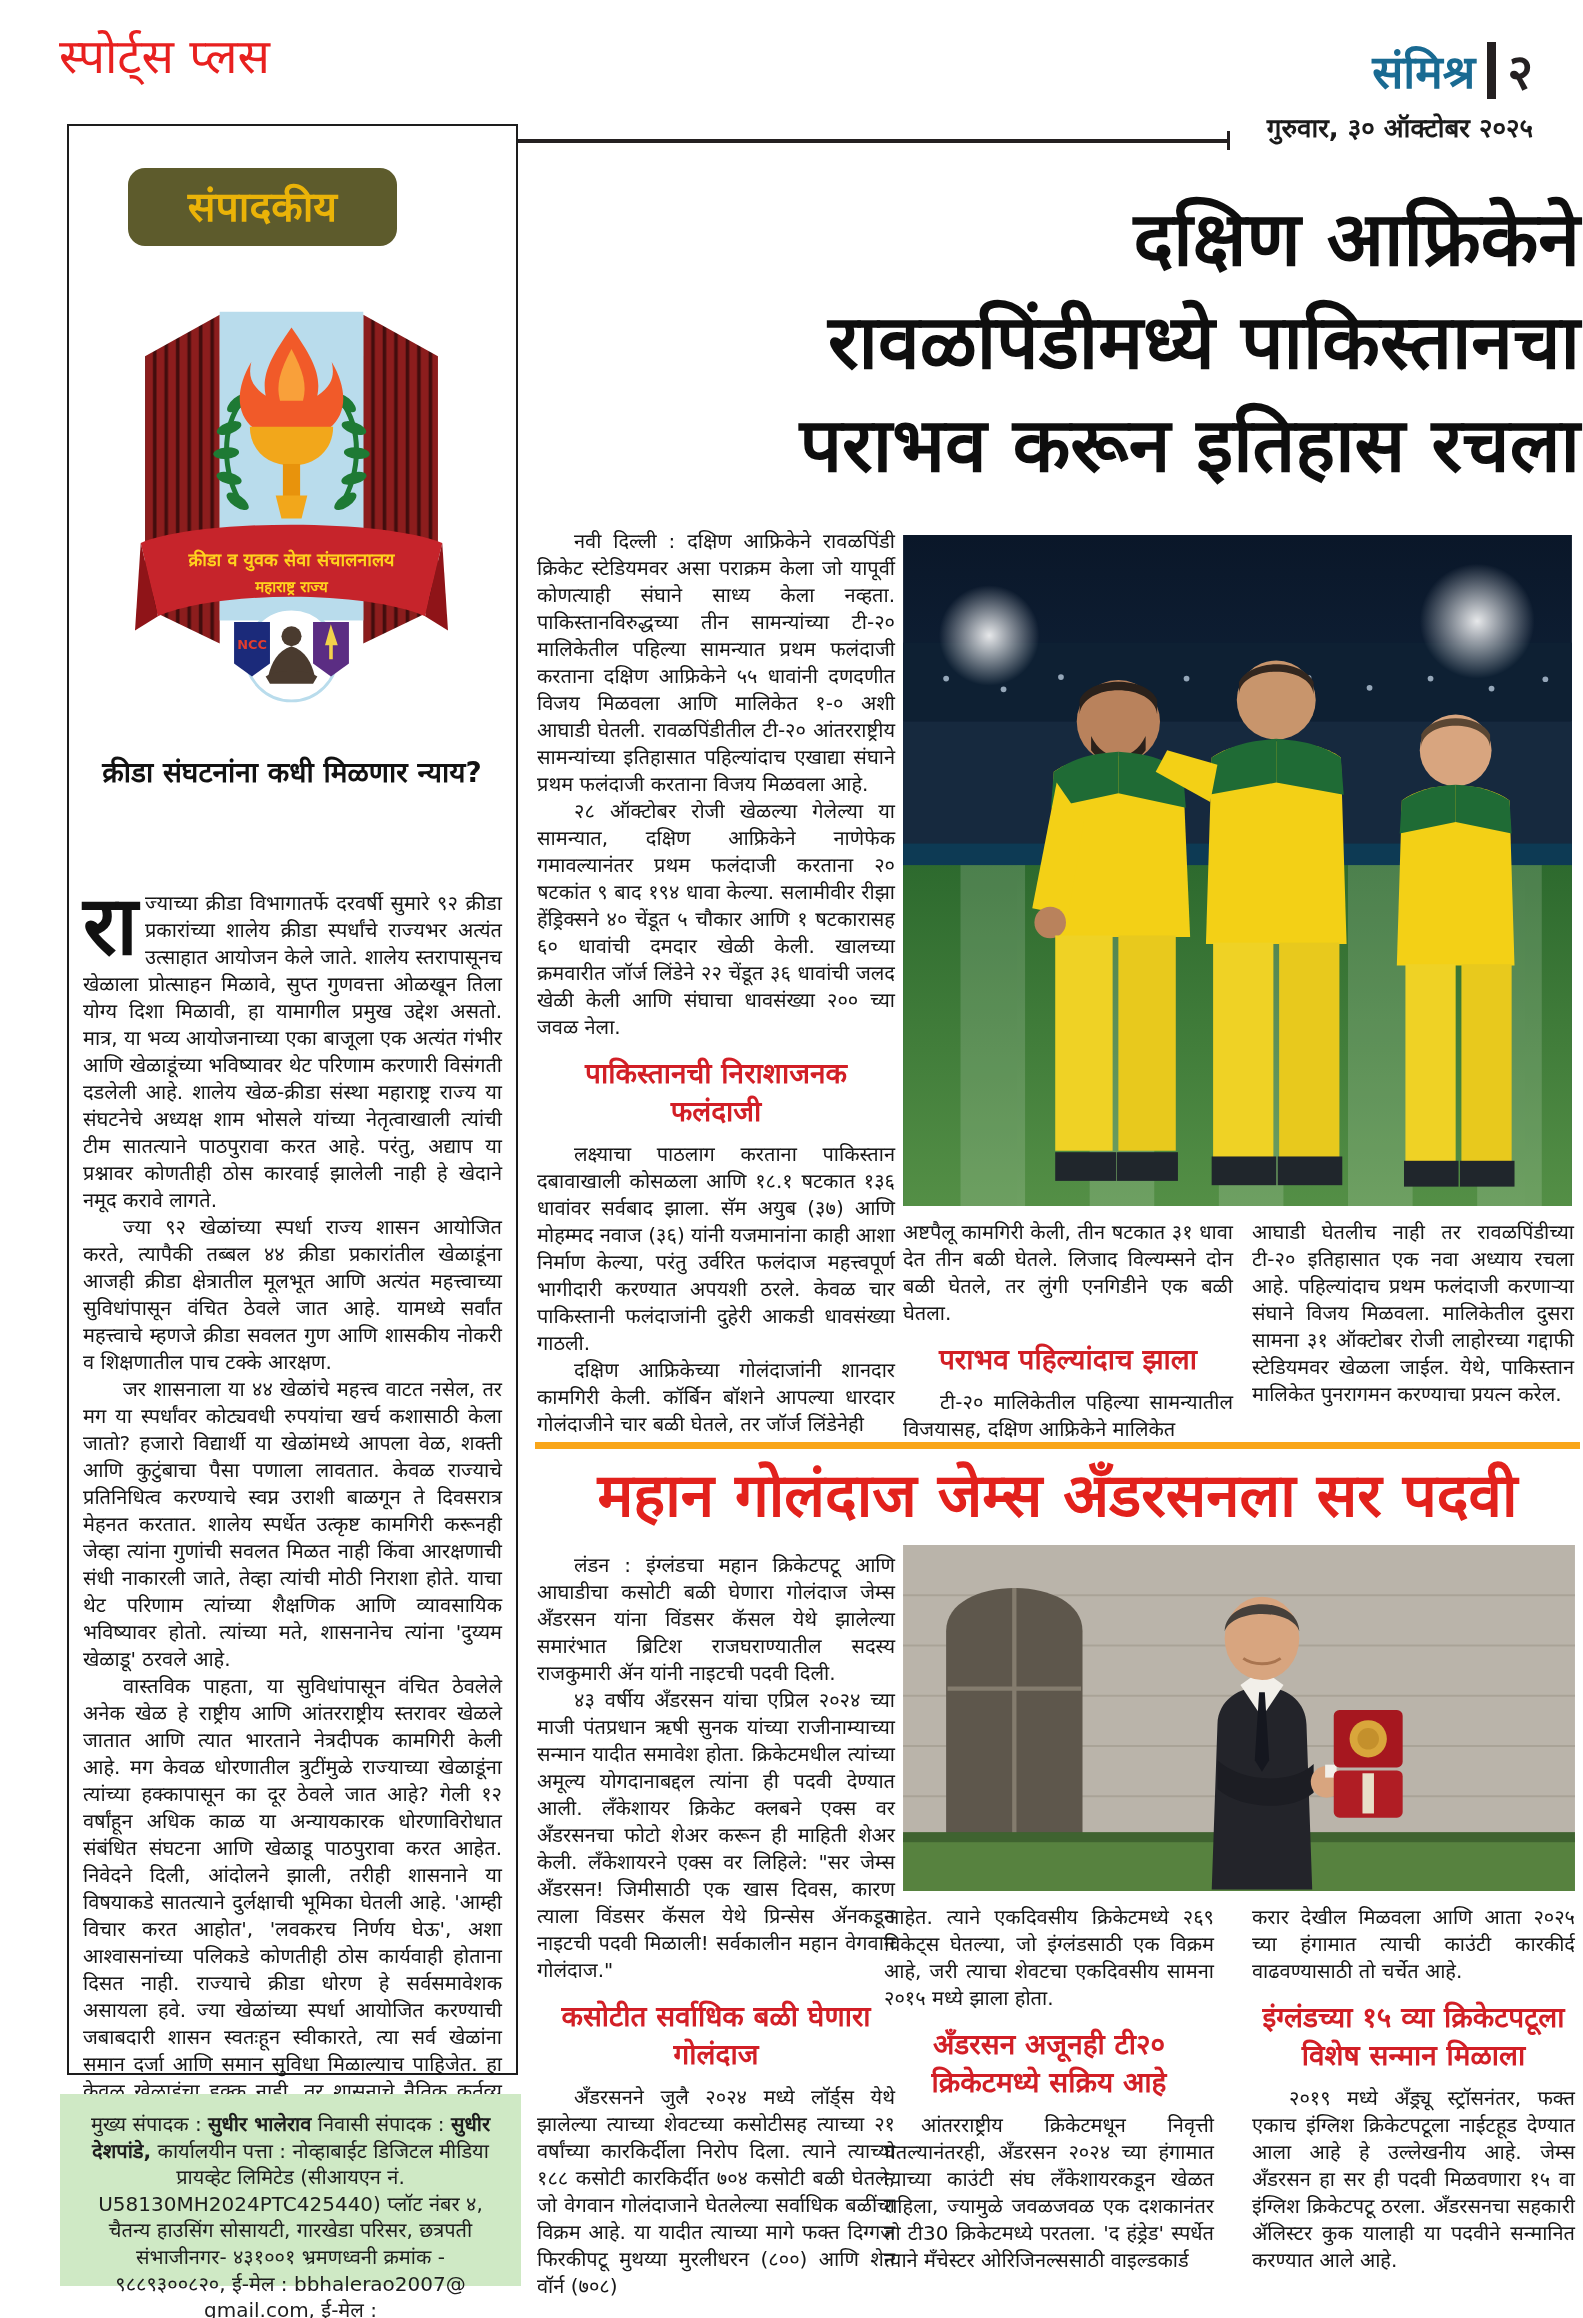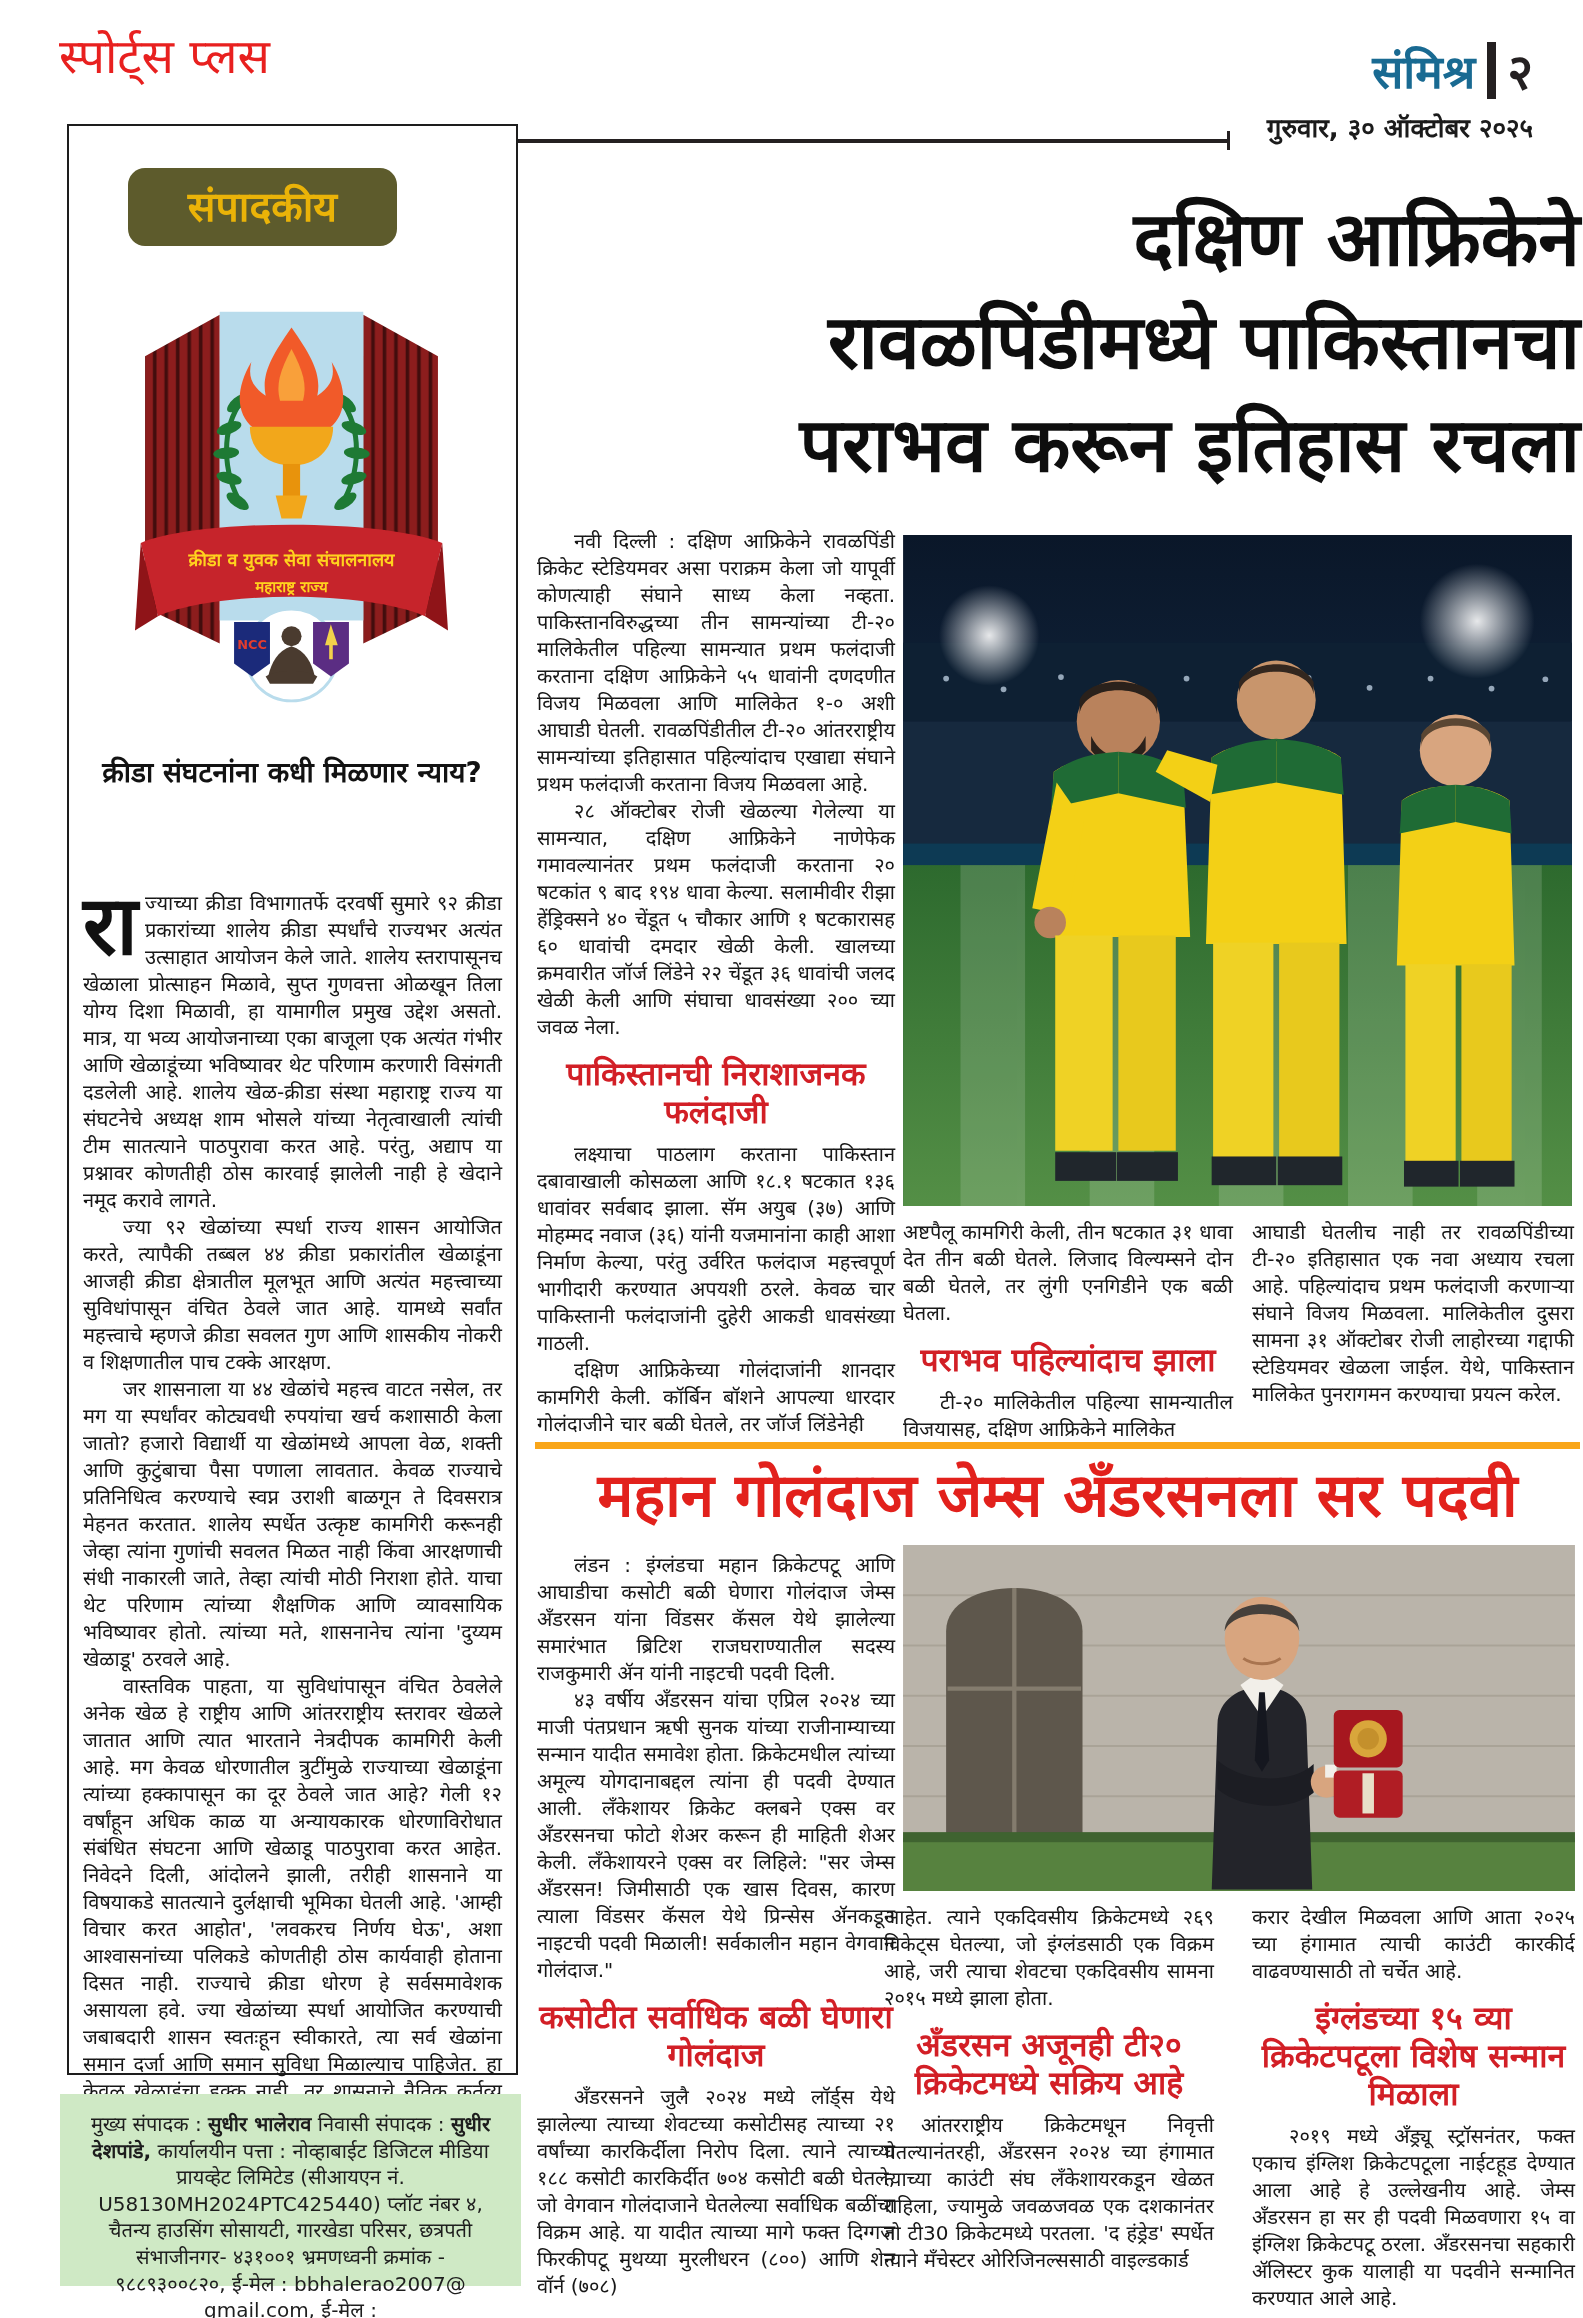--- a/index.html
+++ b/index.html
@@ -29,21 +29,21 @@
   .dropcap{float:left;font-size:82px;line-height:63px;font-weight:700;margin:4.3px 7.2px 0 0;color:#111;}
   .pub-box{position:absolute;left:60px;top:2094px;width:461px;height:192px;background:#cfe9c5;box-sizing:border-box;
            padding:17px 18.7px;font-size:20px;line-height:26.6px;text-align:center;color:#1d1d1d;}
   .pub-box b{font-weight:700;}
   
   .main-headline{position:absolute;left:535px;top:188px;width:1045px;margin:0;text-align:right;
                  font-size:75px;line-height:103px;font-weight:800;color:#0e0e0e;}
   .news-col{position:absolute;font-size:20px;line-height:27px;text-align:justify;color:#171717;}
   .news-col p{margin:0;}
   .news-col p.ind{text-indent:37px;}
-  .subhead{font-size:32px;line-height:38px;font-weight:700;color:#d21f26;text-align:center;margin:14.4px 0 10px 0;}
+  .subhead{font-size:28px;line-height:38px;font-weight:700;color:#d21f26;text-align:center;margin:14.4px 0 10px 0;}
   .m-col1{left:537px;top:528px;width:358px;}
   .m-col2{left:903px;top:1219px;width:330px;}
   .m-col3{left:1252px;top:1219px;width:322px;}
   .photo1{position:absolute;left:903px;top:535px;width:669px;height:671px;}
   .photo2{position:absolute;left:903px;top:1545px;width:672px;height:346px;}
   .orange-rule{position:absolute;left:535px;top:1442px;width:1045px;height:6.5px;background:#f9a61a;}
   .second-headline{position:absolute;left:535px;top:1459px;width:1045px;margin:0;text-align:center;
                    font-size:60px;line-height:73px;font-weight:800;color:#e2211c;}
   .s-col1{left:537px;top:1552px;width:358px;}
   .s-col2{left:884px;top:1904px;width:330px;}

